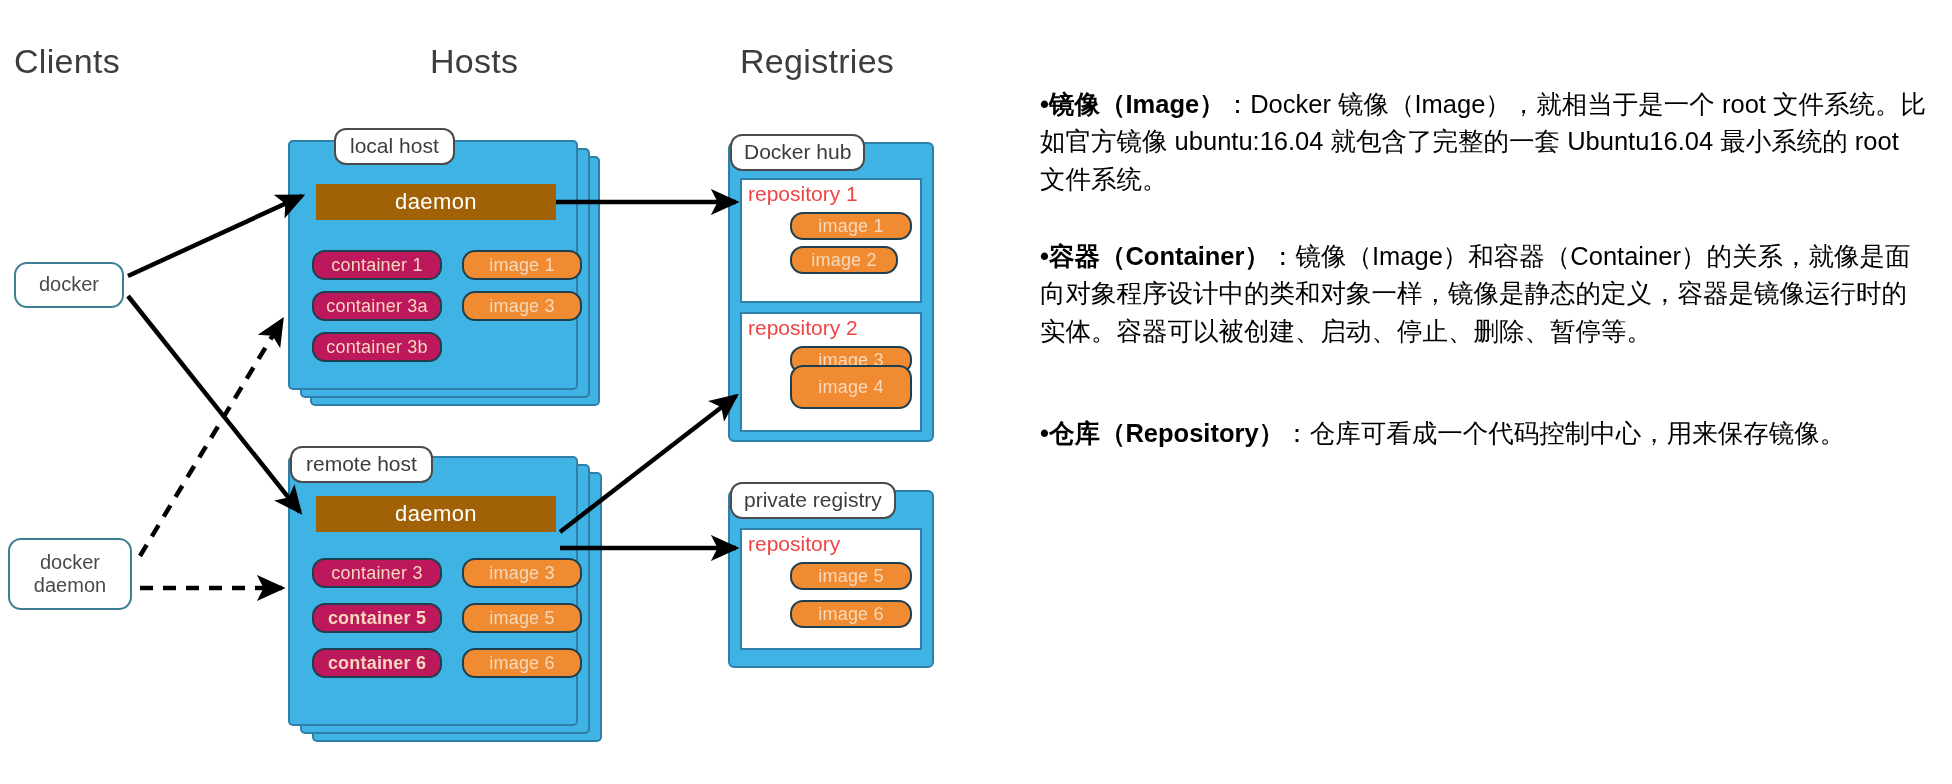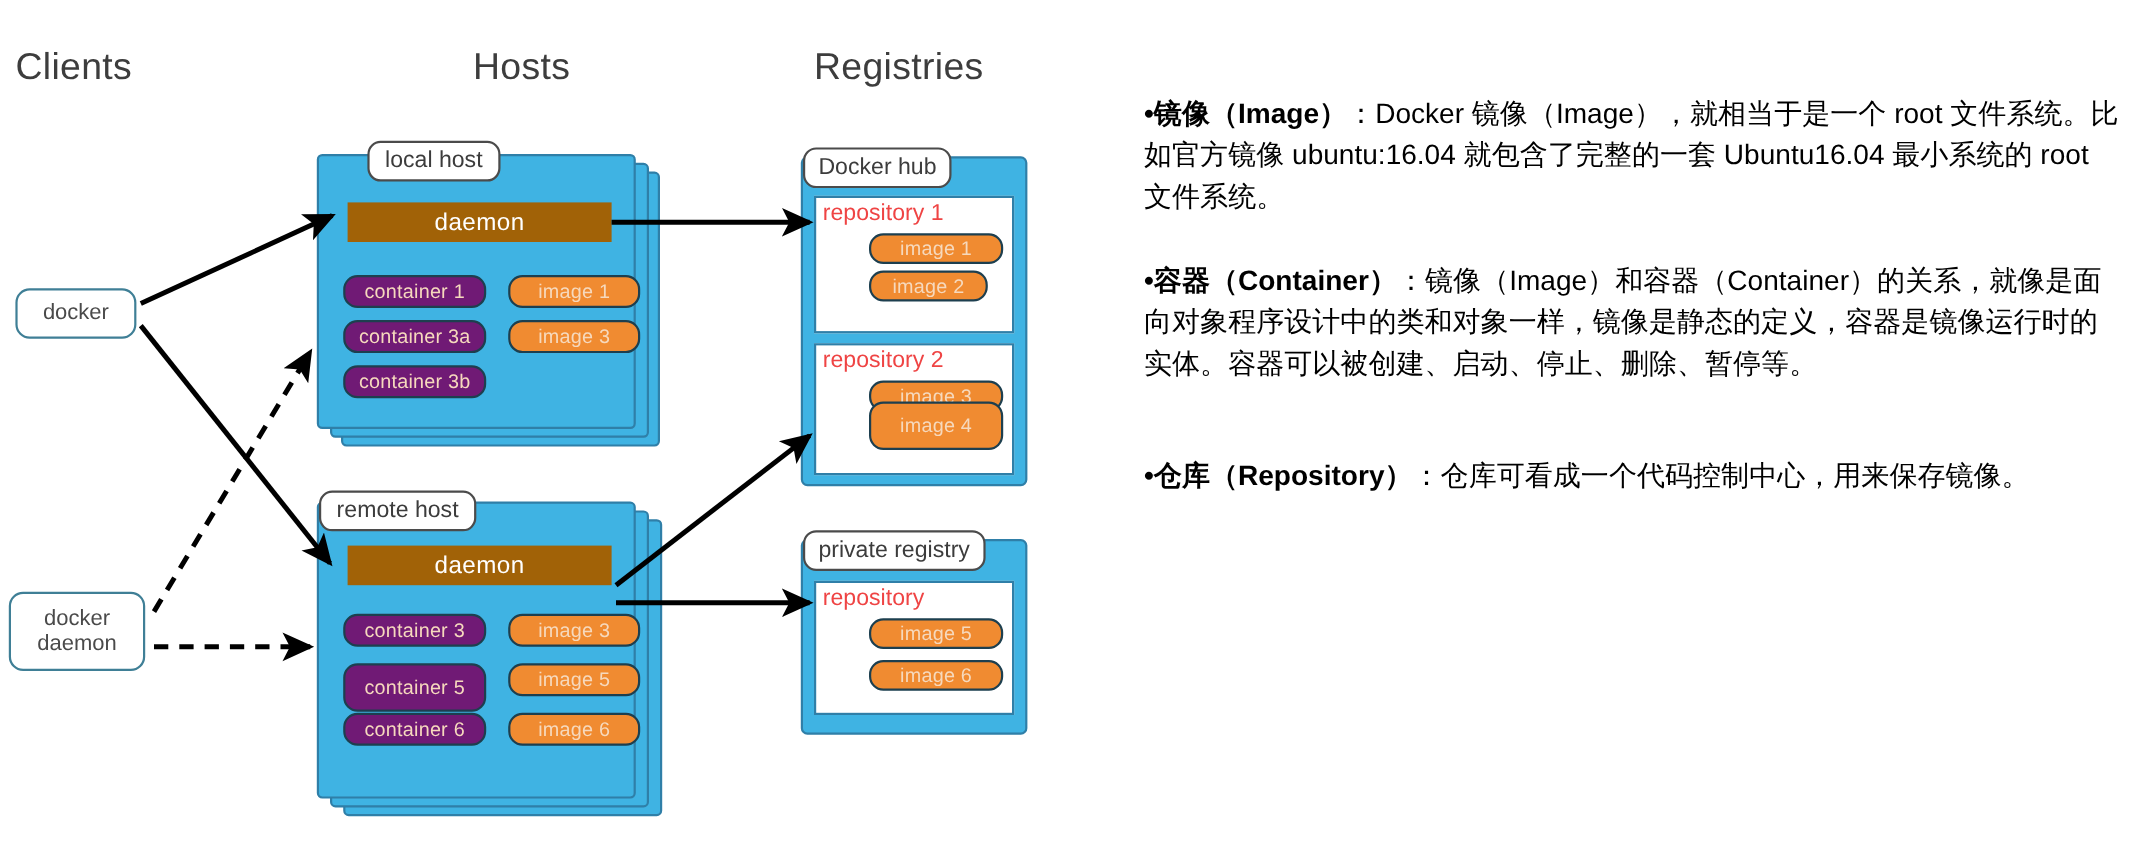--- a/index.html
+++ b/index.html
@@ -108,21 +108,21 @@
     border: 2.5px solid #1d3f4f;
     color: #f6d9bd;
     font-size: 18px;
     display: flex;
     align-items: center;
     justify-content: center;
     box-sizing: border-box;
     z-index: 4;
     letter-spacing: 0.2px;
   }
-  .pill.container { background: #701a75; }
+  .pill.container { background: #be185d; }
   .pill.image     { background: #f08b31; }
 
   
   .registry-box {
     position: absolute;
     background: #3fb3e3;
     border: 2.5px solid #2f7fa8;
     border-radius: 6px;
     box-sizing: border-box;
     z-index: 3;
@@ -238,24 +238,24 @@
         <span>remote host</span>
       </div>
 
       <div class="daemon-bar" style="left:316px; top:496px; width:240px; height:36px;">
         <span>daemon</span>
       </div>
 
       <div class="pill container" style="left:312px; top:558px; width:130px; height:30px;">
         <span>container 3</span>
       </div>
-      <div class="pill container" style="left:312px; top:603px; width:130px; height:44px;">
+      <div class="pill container" style="left:312px; top:603px; width:130px; height:30px;font-weight:bold;">
         <span>container 5</span>
       </div>
-      <div class="pill container" style="left:312px; top:648px; width:130px; height:30px;">
+      <div class="pill container" style="left:312px; top:648px; width:130px; height:30px;font-weight:bold;">
         <span>container 6</span>
       </div>
 
       <div class="pill image" style="left:462px; top:558px; width:120px; height:30px;">
         <span>image 3</span>
       </div>
       <div class="pill image" style="left:462px; top:603px; width:120px; height:30px;">
         <span>image 5</span>
       </div>
       <div class="pill image" style="left:462px; top:648px; width:120px; height:30px;">

